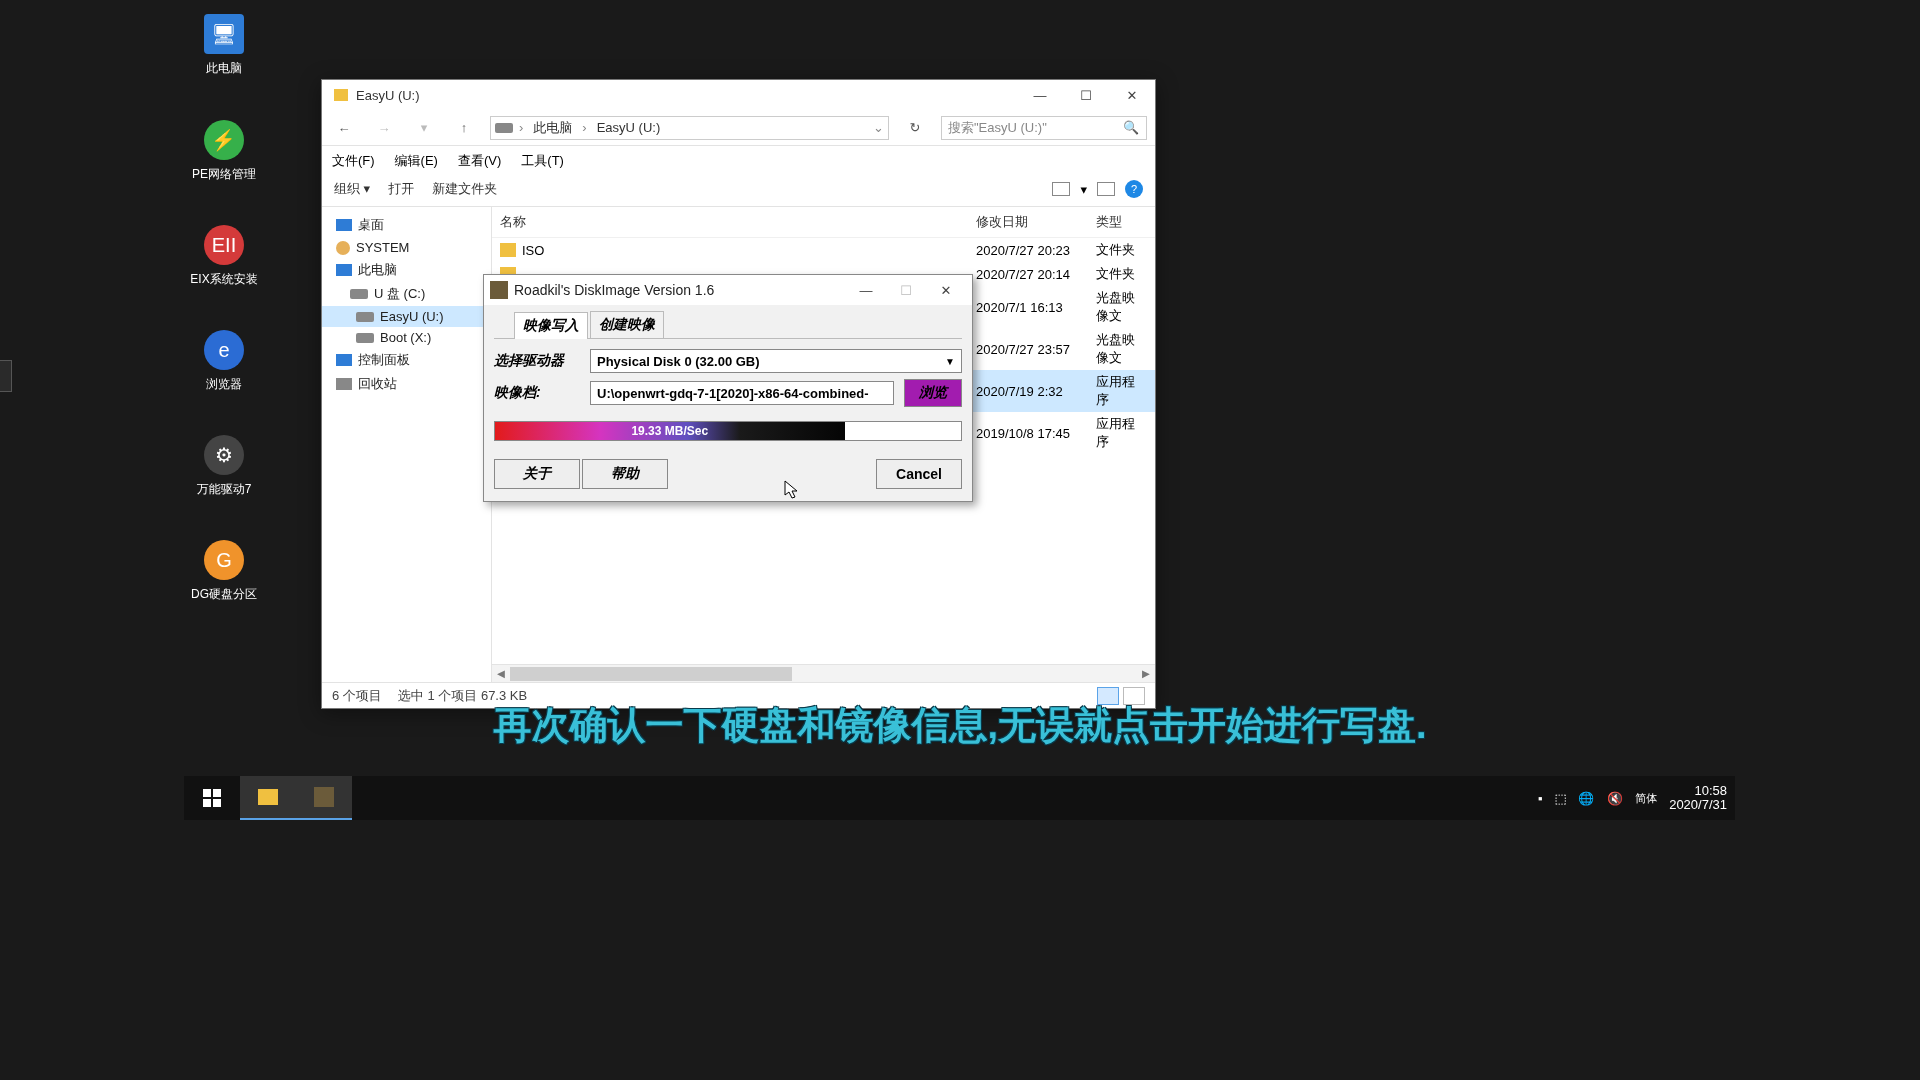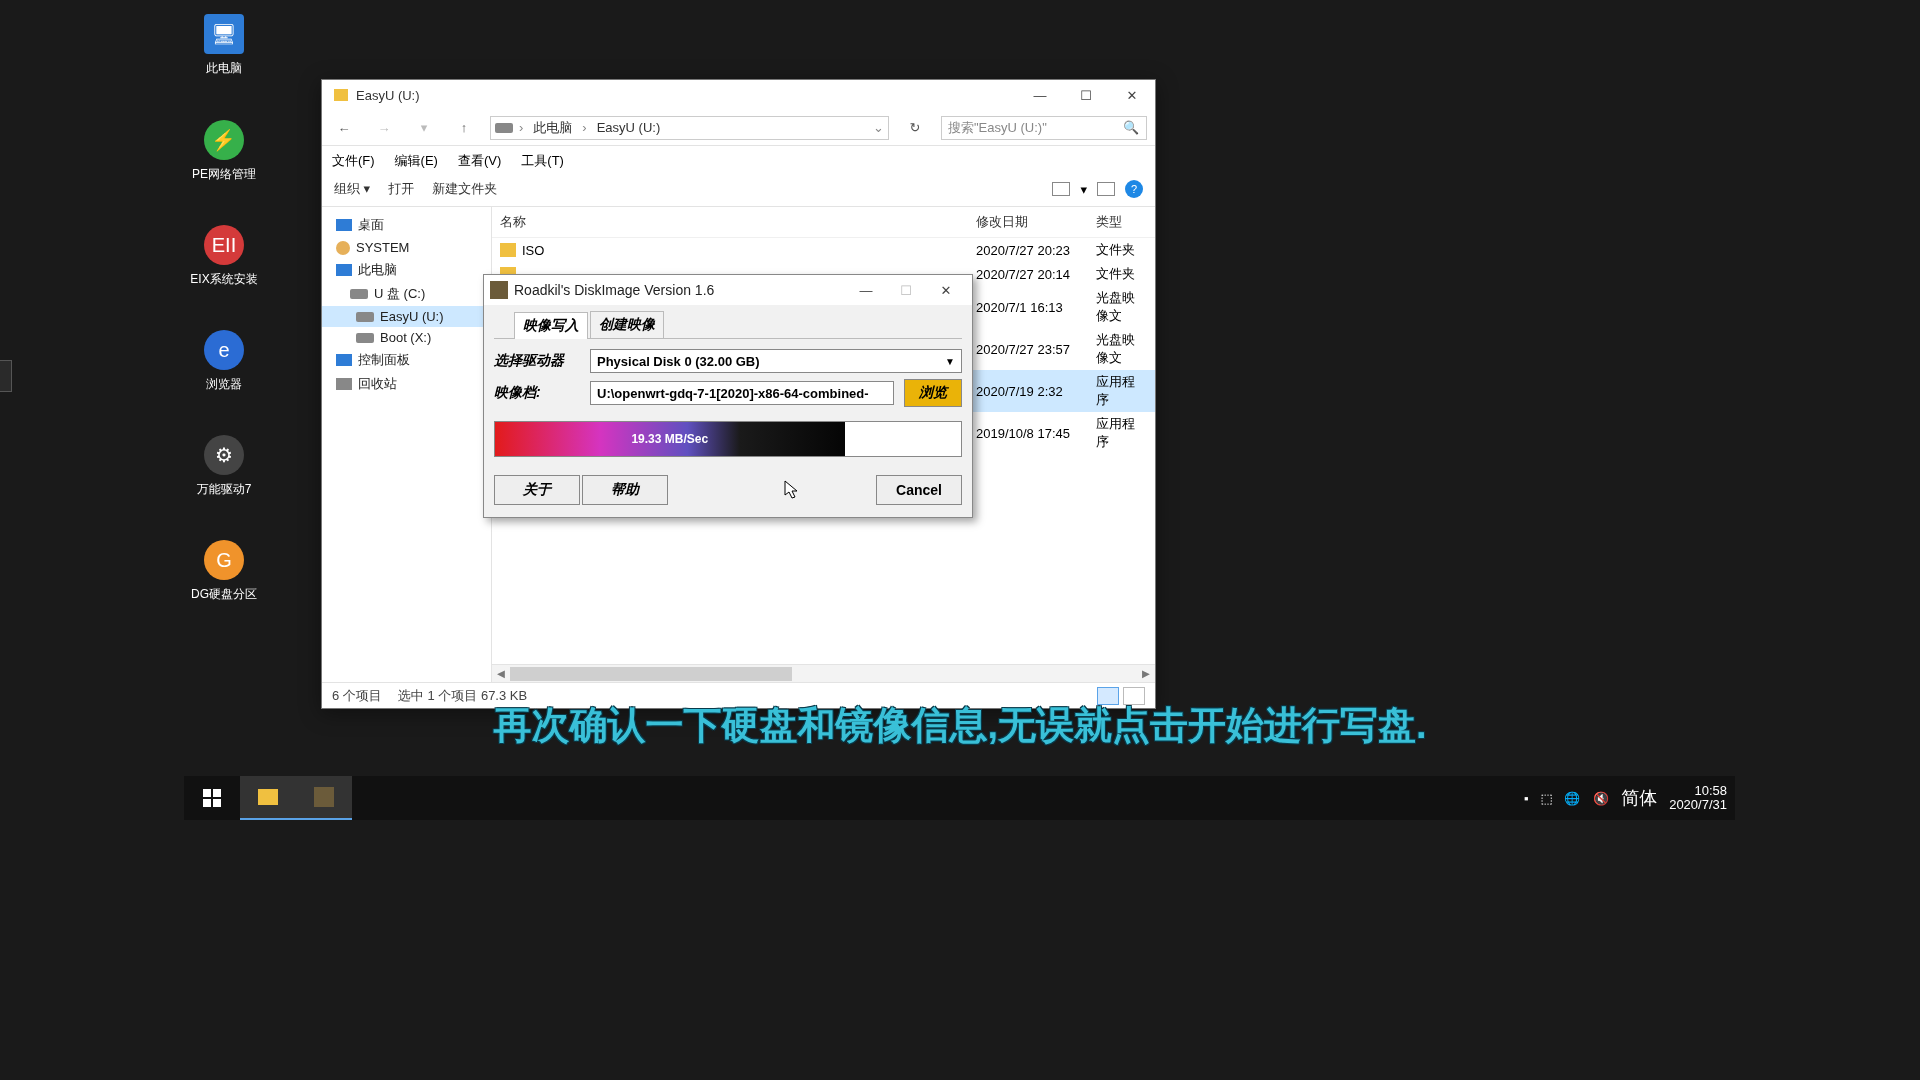--- a/index.html
+++ b/index.html
@@ -71,41 +71,41 @@
 .dlg-ctrl{width:40px;height:28px;display:flex;align-items:center;justify-content:center;color:#444;}
 .dlg-body{padding:6px 10px 12px;}
 .tabs{display:flex;border-bottom:1px solid #bbb;margin-bottom:10px;padding-left:20px;}
 .tab{padding:4px 8px;border:1px solid #bbb;border-bottom:none;margin-right:2px;background:#f1f1f1;font-style:italic;font-weight:bold;font-size:14px;}
 .tab.active{background:#fff;position:relative;top:1px;}
 .field-row{display:flex;align-items:center;margin:6px 0;gap:10px;}
 .field-label{width:86px;font-weight:bold;font-style:italic;font-size:14px;}
 .combo{flex:1;display:flex;border:1px solid #888;background:#fff;height:24px;align-items:center;padding:0 6px;justify-content:space-between;font-weight:bold;}
 .combo .caret{font-size:10px;}
 .txtfield{flex:1;height:24px;border:1px solid #888;background:#fff;padding:0 6px;display:flex;align-items:center;font-weight:bold;overflow:hidden;white-space:nowrap;}
-.browse-btn{height:28px;padding:0 14px;border:1px solid #888;background:#eab308;font-weight:bold;font-style:italic;font-size:14px;}
-.progress{margin-top:14px;height:36px;border:1px solid #888;background:#fff;position:relative;}
+.browse-btn{height:28px;padding:0 14px;border:1px solid #888;background:#a21caf;font-weight:bold;font-style:italic;font-size:14px;}
+.progress{margin-top:14px;height:20px;border:1px solid #888;background:#fff;position:relative;}
 .progress .fill{height:100%;width:75%;background:linear-gradient(90deg,#e21b1b 0%,#d534c0 30%,#6050c0 55%,#1a1a1a 70%,#050505 100%);}
 .progress .plabel{position:absolute;left:0;right:25%;top:0;bottom:0;display:flex;align-items:center;justify-content:center;color:#fff;font-weight:bold;font-size:12px;}
 .dlg-btns{display:flex;margin-top:18px;gap:2px;}
 .dlg-btn{height:30px;width:86px;border:1px solid #888;background:#eee;font-weight:bold;font-size:14px;}
 .dlg-btns .spacer{flex:1;}
 
 
 .subtitle{position:absolute;left:0;right:0;top:700px;text-align:center;font-size:38px;font-weight:bold;color:#39c0d8;text-shadow:1px 1px 0 #083a4a,-1px -1px 0 #083a4a,1px -1px 0 #083a4a,-1px 1px 0 #083a4a;}
 
 
 .taskbar{position:absolute;left:184px;right:185px;bottom:260px;height:44px;background:#111; display:flex;align-items:center;}
 
 .taskbar{bottom:260px;} 
 
 .taskbar{top:776px;bottom:auto;}
 .tbtn{width:56px;height:44px;display:flex;align-items:center;justify-content:center;color:#fff;font-size:18px;}
 .tbtn.active{background:#333;border-bottom:2px solid #5aa3e8;}
 .tray{margin-left:auto;display:flex;align-items:center;gap:12px;padding-right:8px;color:#fff;}
-.tray .lang{font-size:18px;}
+.tray .lang{font-size:11px;}
 .tray .clock{text-align:right;font-size:12px;line-height:14px;}
 .tb-folder{width:20px;height:16px;background:#f0c040;}
 .tb-app{width:20px;height:20px;background:#6b5b3a;}
 
 
 .edge-tab{position:absolute;left:0;top:360px;width:12px;height:32px;background:#2a2a2a;border:1px solid #555;border-left:none;}
 
 
 .cursor{position:absolute;left:784px;top:480px;width:16px;height:20px;pointer-events:none;}
 .cursor svg{width:16px;height:20px;}

